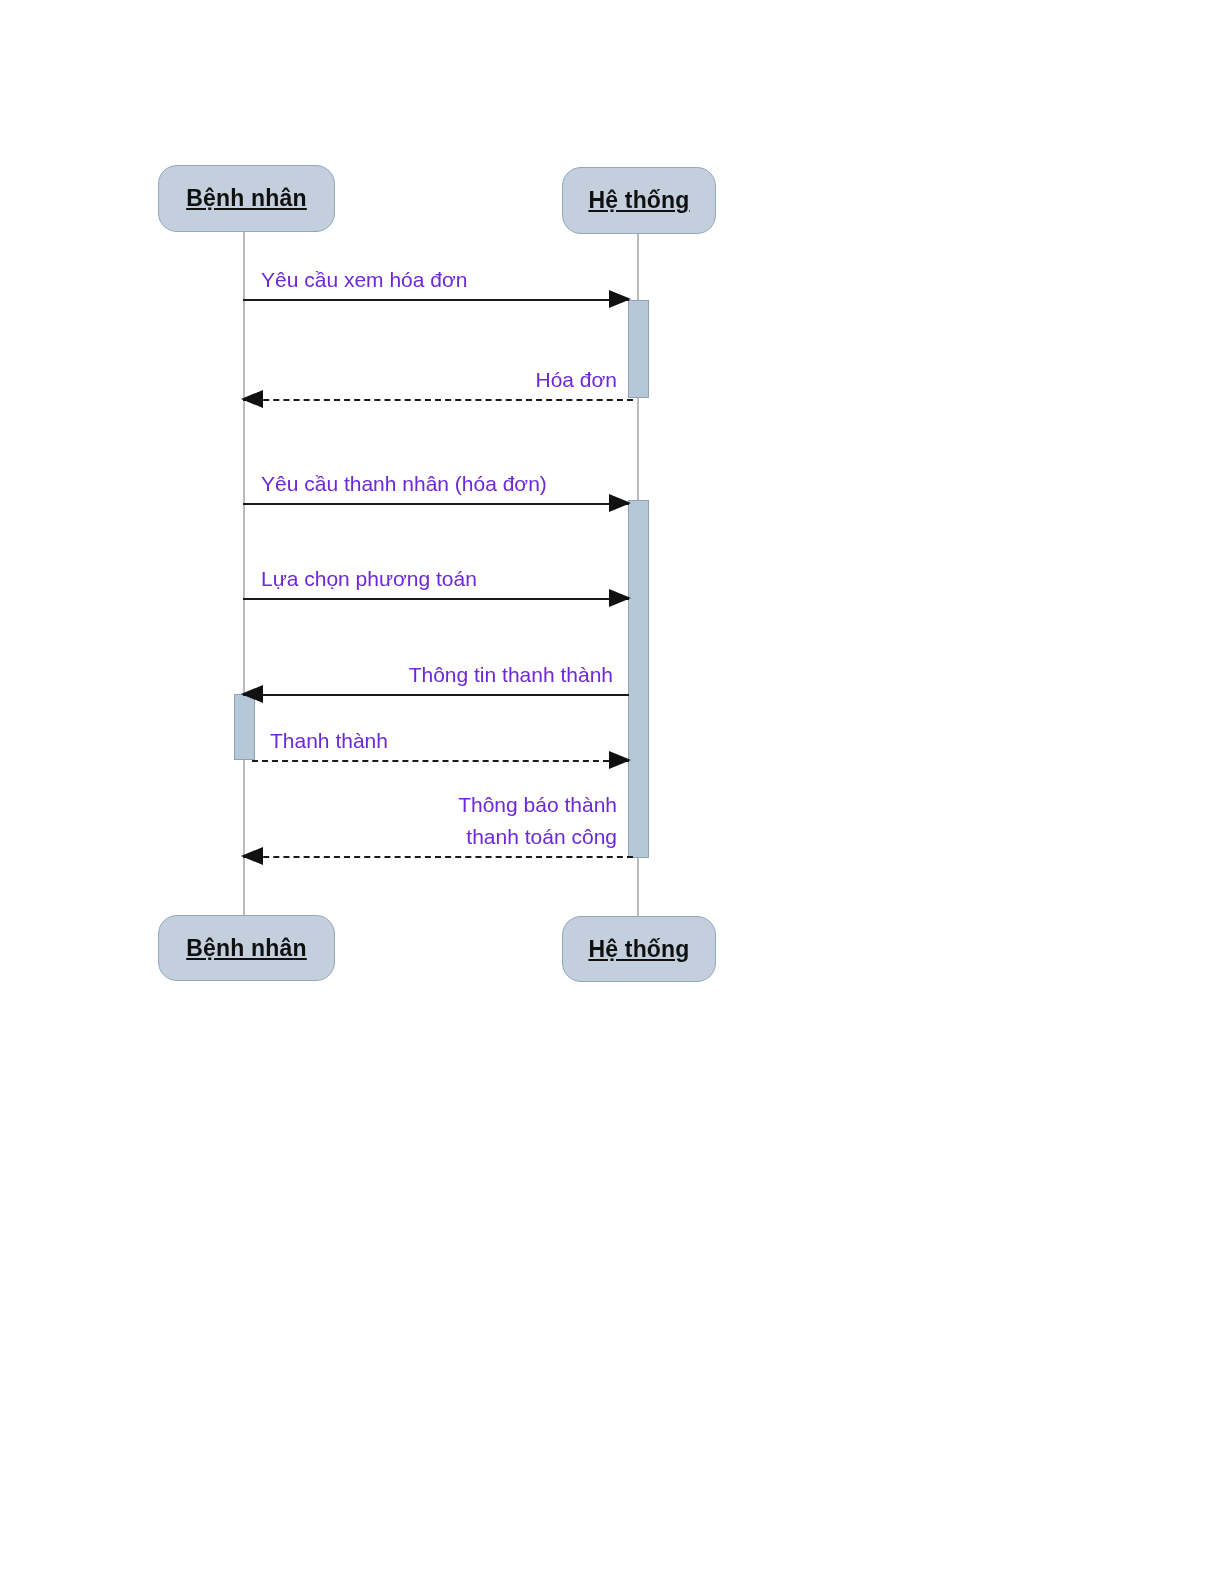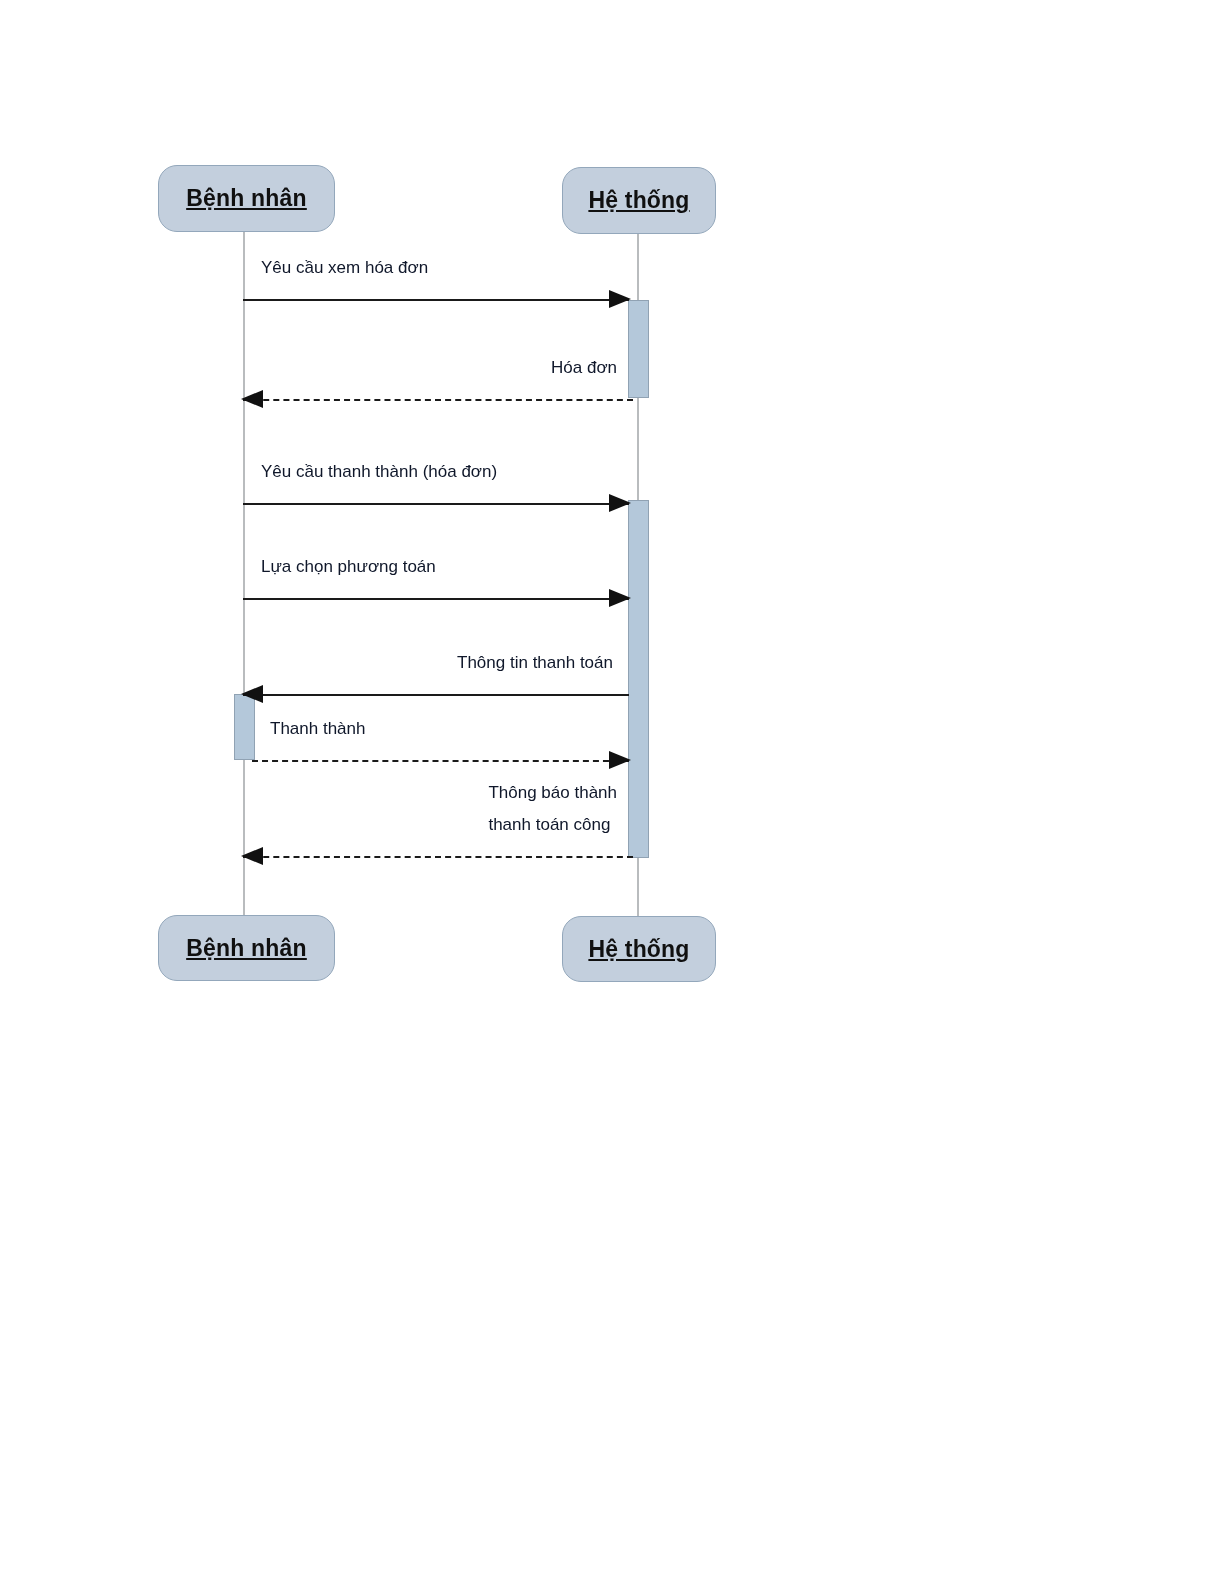--- a/index.html
+++ b/index.html
@@ -86,28 +86,28 @@
     border-left: 22px solid #111111;
   }
   .arrowhead.left {
     left: -2px;
     border-top: 9px solid transparent;
     border-bottom: 9px solid transparent;
     border-right: 22px solid #111111;
   }
   .msg-label {
     position: absolute;
-    bottom: 15px;
-    font-size: 17px;
-    color: #0f172a;
+    bottom: 3px;
+    font-size: 21px;
+    color: #6d28d9;
     white-space: pre;
     line-height: 32px;
   }
   .msg-label.left-align  { left: 18px; text-align: left; }
-  .msg-label.right-align { right: 16px; }
+  .msg-label.right-align { right: 16px; text-align: right; }
 </style>
 </head>
 <body>
 
 <div id="canvas">
 
   <div class="lifeline" style="left:243px; top:232px; height:684px;"></div>
   <div class="lifeline" style="left:637px; top:234px; height:682px;"></div>
 
   <div class="actor-box" style="left:158px; top:165px; width:177px; height:67px;">
@@ -129,33 +129,33 @@
 
   <div class="message" style="left:243px; top:399px; width:390px;">
     <div class="msg-line dashed"></div>
     <div class="arrowhead left"></div>
     <div class="msg-label right-align">Hóa đơn</div>
   </div>
 
   <div class="message" style="left:243px; top:503px; width:386px;">
     <div class="msg-line"></div>
     <div class="arrowhead right"></div>
-    <div class="msg-label left-align">Yêu cầu thanh thành (hóa đơn)</div>
+    <div class="msg-label left-align">Yêu cầu thanh nhân (hóa đơn)</div>
   </div>
 
   <div class="message" style="left:243px; top:598px; width:386px;">
     <div class="msg-line"></div>
     <div class="arrowhead right"></div>
     <div class="msg-label left-align">Lựa chọn phương toán</div>
   </div>
 
   <div class="message" style="left:243px; top:694px; width:386px;">
     <div class="msg-line"></div>
     <div class="arrowhead left"></div>
-    <div class="msg-label right-align">Thông tin thanh toán</div>
+    <div class="msg-label right-align">Thông tin thanh thành</div>
   </div>
 
   <div class="message" style="left:252px; top:760px; width:377px;">
     <div class="msg-line dashed"></div>
     <div class="arrowhead right"></div>
     <div class="msg-label left-align">Thanh thành</div>
   </div>
 
   <div class="message" style="left:243px; top:856px; width:390px;">
     <div class="msg-line dashed"></div>

